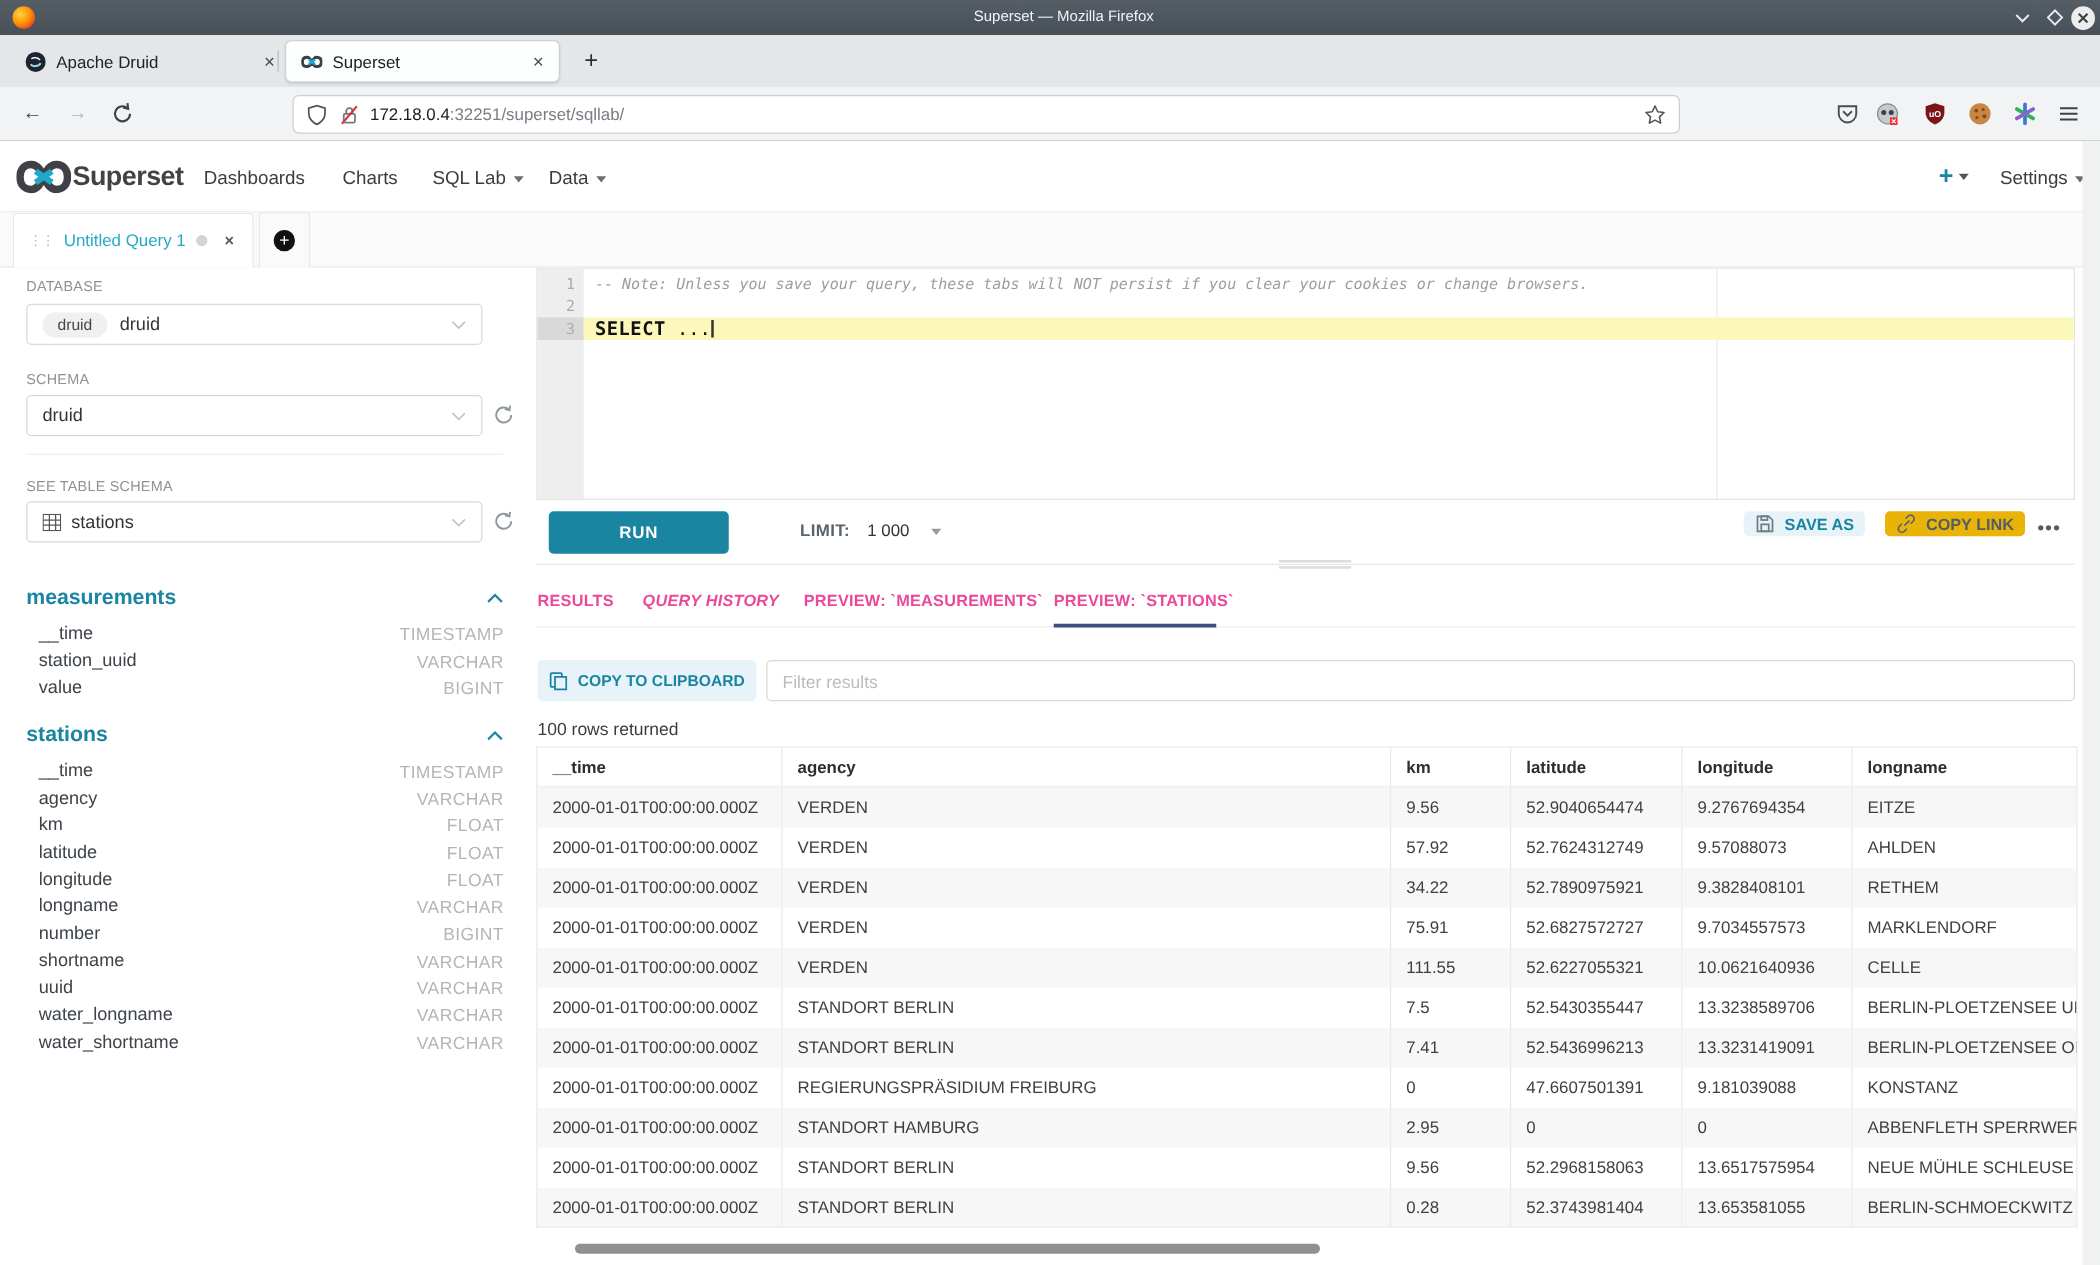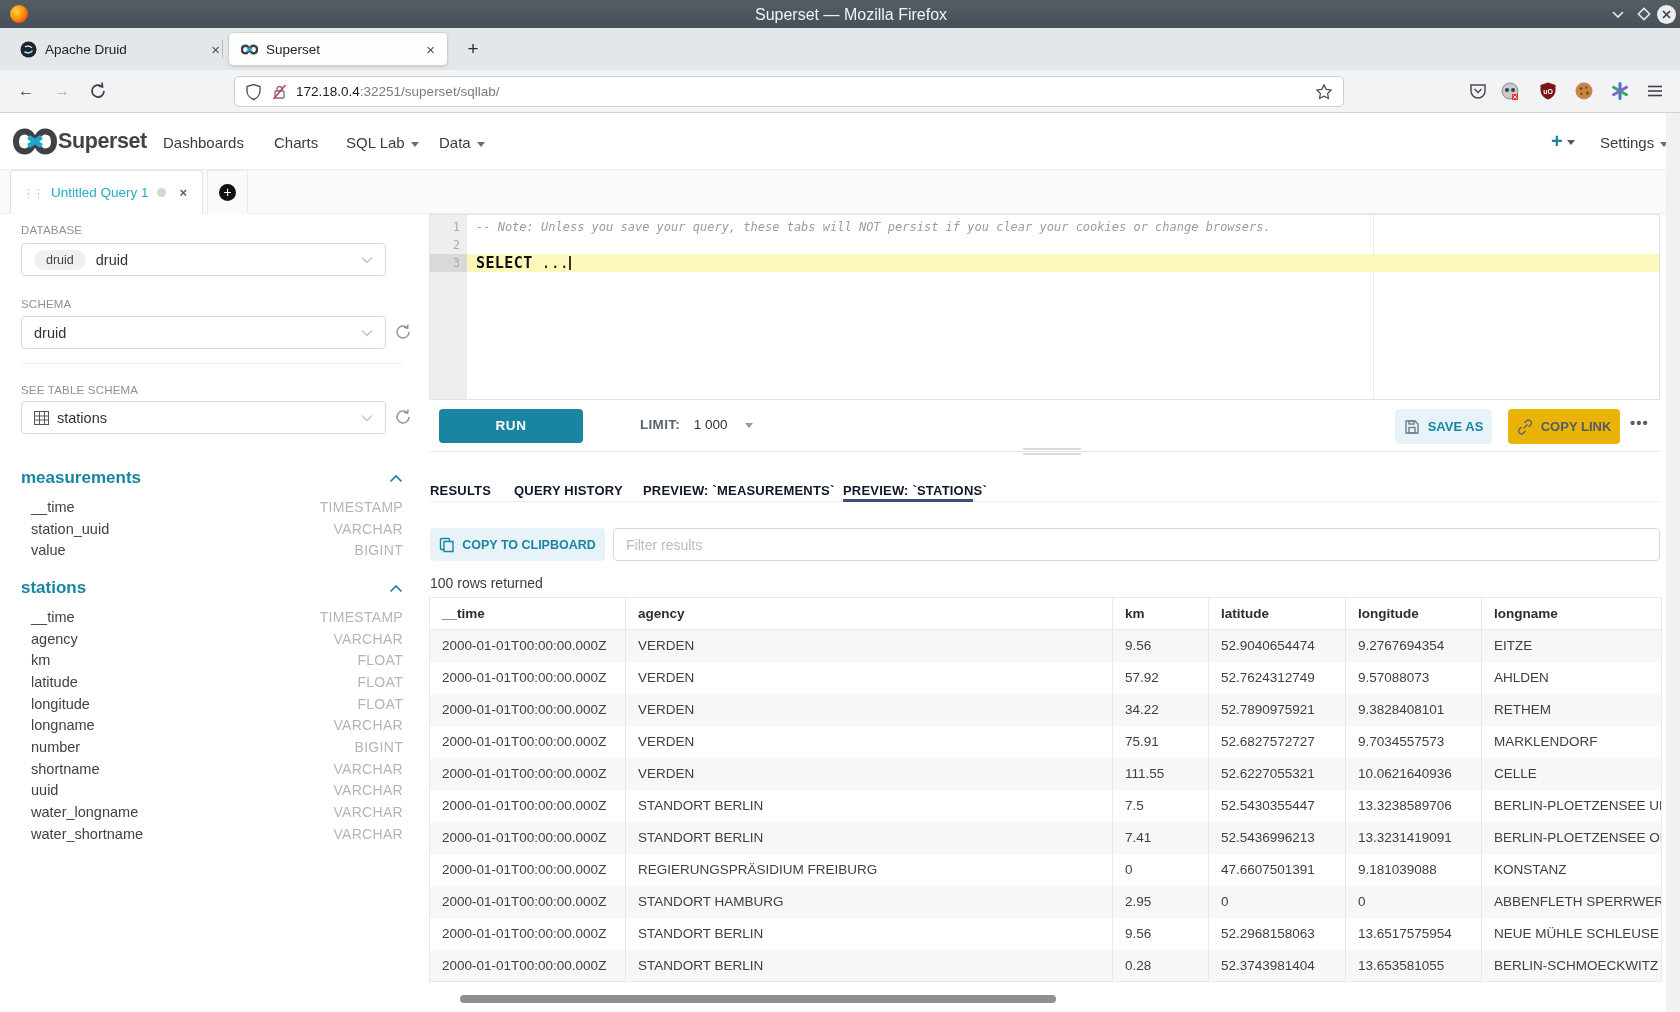--- a/index.html
+++ b/index.html
@@ -1,20 +1,20 @@
 <!DOCTYPE html>
 <html><head>
 <meta charset="utf-8">
 <style>
   * { margin:0; padding:0; box-sizing:border-box; }
   html,body { width:1680px; height:1012px; overflow:hidden; font-family:"Liberation Sans",sans-serif; background:#fff; }
   
   #titlebar { position:absolute; left:0; top:0; width:1680px; height:28px; background:linear-gradient(#555d65,#474f58); }
   #ff-icon { position:absolute; left:10px; top:5px; width:18px; height:18px; border-radius:50%; background:radial-gradient(circle at 35% 35%, #ffd24a 0%, #ff9500 45%, #e8442c 80%, #c82e52 100%); }
-  #win-title { position:absolute; left:0; right:0; top:6px; text-align:center; color:#f2f3f4; font-size:16px;margin-left:22px; }
+  #win-title { position:absolute; left:0; right:0; top:6px; text-align:center; color:#f2f3f4; font-size:12px;margin-left:22px; }
   .winctl { position:absolute; top:4px; width:21px; height:21px; color:#e8eaec; }
   
   #tabstrip { position:absolute; left:0; top:28px; width:1680px; height:42px; background:#e4e7e9; }
   .btab { position:absolute; top:0; height:42px; display:flex; align-items:center; font-size:13.5px; color:#20212b; }
   .btab .fav { width:17px; height:17px; margin-right:8px; }
   .btab .bx { margin-left:auto; color:#4a4c55; font-size:15px; }
   #btab1 { left:20px; width:200px; }
   #btab2 { left:228px; width:220px; background:#fdfefe; border:1px solid #cfd1d3; border-radius:5px; top:4px; height:34px; padding:0 12px; box-shadow:0 1px 2px rgba(0,0,0,.12); }
   #tab-divider { position:absolute; left:222px; top:12px; width:1px; height:18px; background:#b9bcbf; }
   #newtab { position:absolute; left:460px; top:8px; width:26px; height:26px; font-size:19px; color:#2b2c35; text-align:center; line-height:25px; }
@@ -68,29 +68,29 @@
   #eline3 { position:absolute; left:37px; top:39px; height:18px; width:1192px; background:#fcf7bb; line-height:18px; white-space:pre; }
   #eline3 .kw { font-size:15px; font-weight:bold; color:#111; margin-left:9px; letter-spacing:.4px; }
   #eline3 .rest { font-size:15px; color:#111; }
   #cursor { display:inline-block; width:2px; height:14px; background:#333; vertical-align:-2px; }
   
   #etoolbar { position:absolute; left:429px; top:400px; width:1231px; height:52px; background:#fff; border-bottom:1px solid #e8e8e8; }
   #runbtn { position:absolute; left:10px; top:9px; width:144px; height:34px; background:#1985a0; border-radius:4px; color:#fff; font-size:13.5px; font-weight:600; letter-spacing:.6px; text-align:center; line-height:34px; }
   #limitwrap { position:absolute; left:211px; top:17px; font-size:13.5px; color:#333; }
   #limitwrap .ll { color:#5a646c; font-weight:600; letter-spacing:.3px; }
   #limitwrap .caret { border-top-color:#999; margin-left:14px; }
-  .toolbtn { position:absolute; top:9px; height:35px; border-radius:4px; display:flex; align-items:center; justify-content:center; font-size:13px; font-weight:600; }
+  .toolbtn { position:absolute; top:9px; height:20px; border-radius:4px; display:flex; align-items:center; justify-content:center; font-size:13px; font-weight:600; }
   #saveas { left:966px; width:97px; background:#e7f3f8; color:#1985a0; }
   #copylink { left:1079px; width:112px; background:#eab308; color:#525e66; }
   #moredots { position:absolute; left:1201px; top:14px; font-size:15px; font-weight:bold; color:#525e66; letter-spacing:1px; }
   
   #handle { position:absolute; left:1023px; top:448px; width:58px; }
   #handle div { height:2px; background:#dcdcdc; margin-bottom:3px; border-radius:1px; }
   #southtabs { position:absolute; left:429px; top:462px; width:1231px; height:40px; border-bottom:1px solid #ededed; }
-  .south-tab { position:absolute; top:21px; font-size:13px; font-weight:600; color:#0f172a; letter-spacing:.2px; }
+  .south-tab { position:absolute; top:11px; font-size:13px; font-weight:600; color:#ec4899; letter-spacing:.2px; }
   #inkbar { position:absolute; left:414px; top:37px; width:130px; height:3px; background:#404e7c; }
   #copybtn { position:absolute; left:430px; top:528px; width:175px; height:33px; background:#e7f3f8; border-radius:4px; color:#1985a0; font-size:12.5px; font-weight:600; display:flex; align-items:center; justify-content:center; }
   #filterinput { position:absolute; left:613px; top:528px; width:1047px; height:33px; border:1px solid #d9d9d9; border-radius:4px; background:#fff; font-size:14px; color:#333; padding:0 12px; font-family:"Liberation Sans",sans-serif; }
   #filterinput::placeholder { color:#bcbcbc; }
   #rowsreturned { position:absolute; left:430px; top:575px; font-size:14px; color:#3c3c3c; }
   
   #rtable { position:absolute; left:429px; top:597px; width:1232px; border-collapse:collapse; table-layout:fixed; }
   #rtable th { height:32px; font-size:13.5px; font-weight:bold; color:#2e2e2e; text-align:left; padding:0 0 0 12px; border:1px solid #e9e9e9; background:#fff; }
   #rtable td { height:32px; font-size:13.5px; color:#3f3f3f; padding:0 0 0 12px; border-left:1px solid #e9e9e9; border-right:1px solid #e9e9e9; white-space:nowrap; overflow:hidden; }
   #rtable tbody tr:nth-child(odd) { background:#f7f7f7; }
@@ -416,21 +416,21 @@
   <div id="moredots">•••</div>
 </div>
 
 <div id="handle">
     <div></div>
     <div></div>
   </div>
 
 <div id="southtabs">
   <div class="south-tab" style="left:1px;">RESULTS</div>
-  <div class="south-tab" style="left:85px;">QUERY HISTORY</div>
+  <div class="south-tab" style="left:85px;font-style:italic;">QUERY HISTORY</div>
   <div class="south-tab" style="left:214px;">PREVIEW: `MEASUREMENTS`</div>
   <div class="south-tab" style="left:414px;">PREVIEW: `STATIONS`</div>
   <div id="inkbar"></div>
 </div>
 
 <div id="copybtn">
   <svg width="15" height="16" viewBox="0 0 15 16" style="margin-right:8px;">
       <rect x="1.5" y="1.5" width="9" height="11" rx="1" fill="none" stroke="#1985a0" stroke-width="1.4"></rect>
       <path d="M5 4.5 h9 v10 h-9 Z" fill="#e7f3f8" stroke="#1985a0" stroke-width="1.4"></path>
     </svg>

